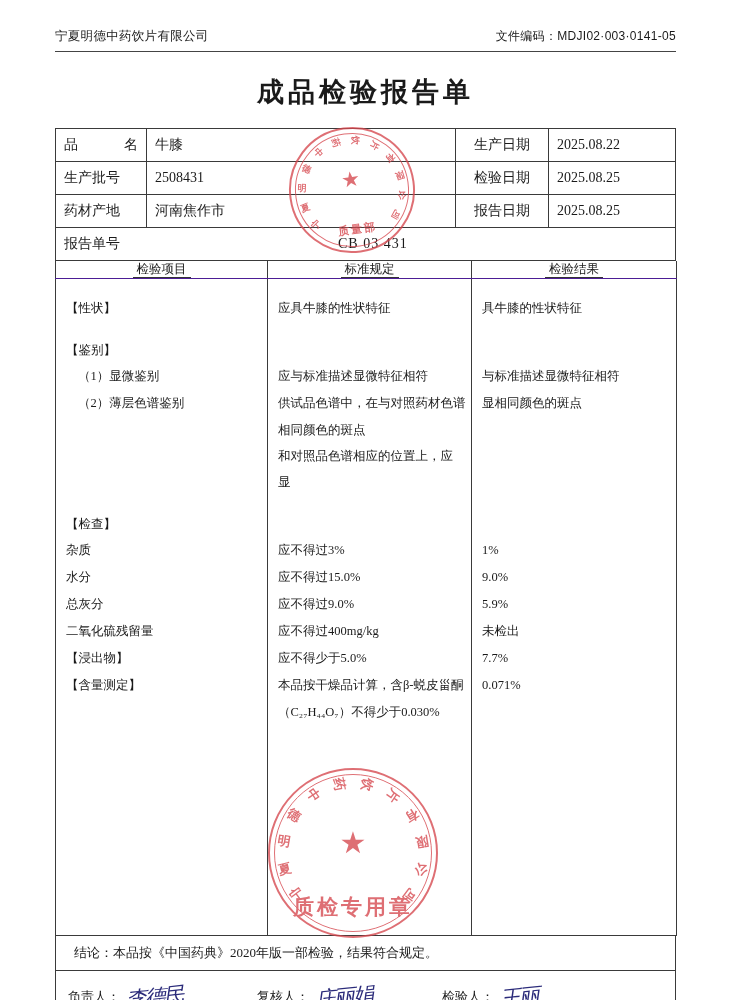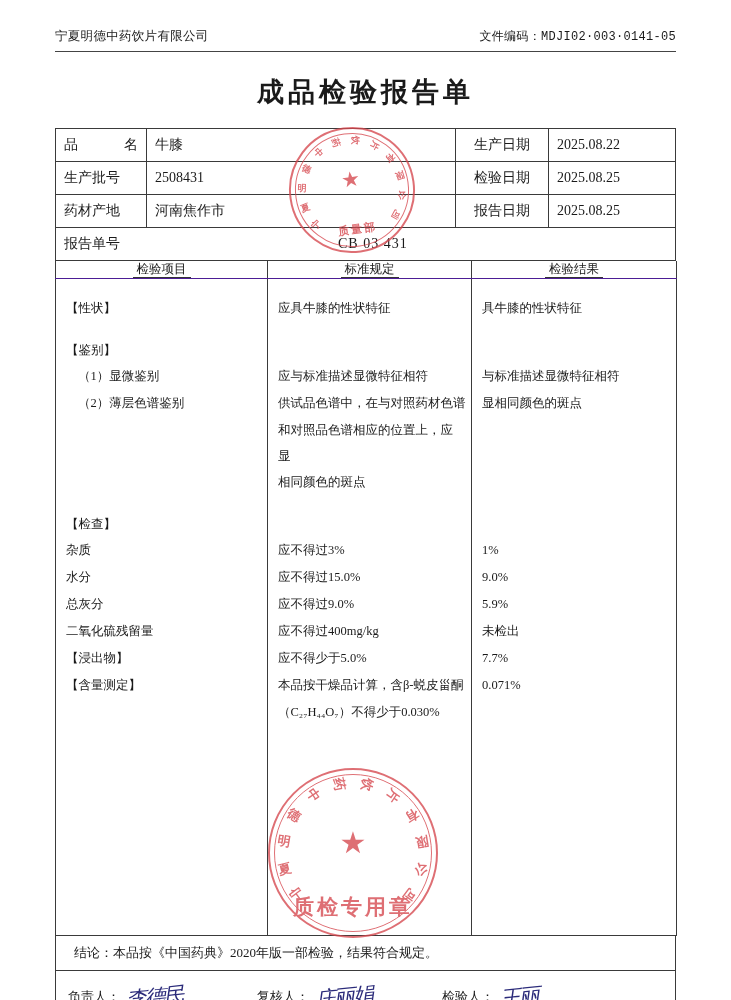--- a/index.html
+++ b/index.html
@@ -30,21 +30,21 @@
     align-items: baseline;
     font-size: 12.5px;
     letter-spacing: 0.3px;
     padding-bottom: 6px;
   }
   .company {
     font-size: 12.5px;
   }
   .doc-code {
     font-size: 12px;
-    font-family: Liberation Mono, monospace;
+    font-family: Liberation Sans, sans-serif;
   }
   .header-rule {
     border-bottom: 1px solid #444;
     margin: 0 0 0 0;
   }
   .title {
     text-align: center;
     font-size: 27px;
     font-weight: bold;
     letter-spacing: 4px;
@@ -313,26 +313,26 @@
       <td>应与标准描述显微特征相符</td>
       <td>与标准描述显微特征相符</td>
     </tr>
     <tr class="rowline tall">
       <td class="indent">（2）薄层色谱鉴别</td>
       <td>供试品色谱中，在与对照药材色谱</td>
       <td>显相同颜色的斑点</td>
     </tr>
     <tr class="cont">
       <td></td>
+      <td>相同颜色的斑点</td>
+      <td></td>
+    </tr>
+    <tr class="cont">
+      <td></td>
       <td>和对照品色谱相应的位置上，应显</td>
-      <td></td>
-    </tr>
-    <tr class="cont">
-      <td></td>
-      <td>相同颜色的斑点</td>
       <td></td>
     </tr>
     <tr class="spacer">
           <td></td>
           <td></td>
           <td></td>
         </tr>
     <tr class="rowline">
       <td>【检查】</td>
       <td></td>

